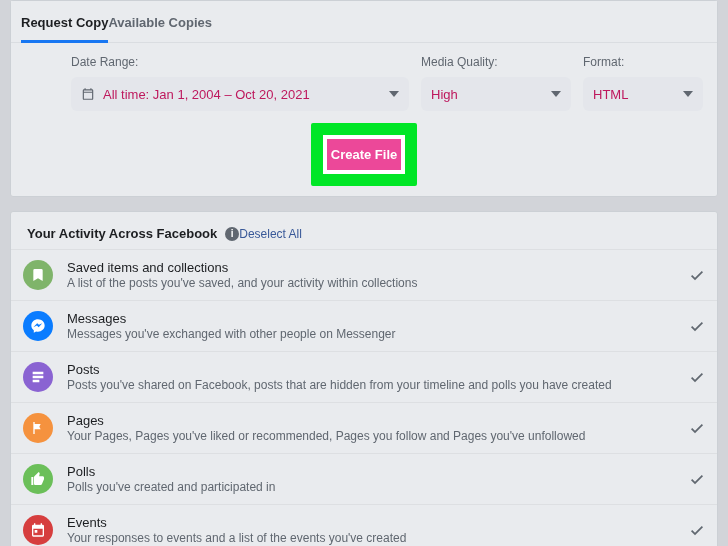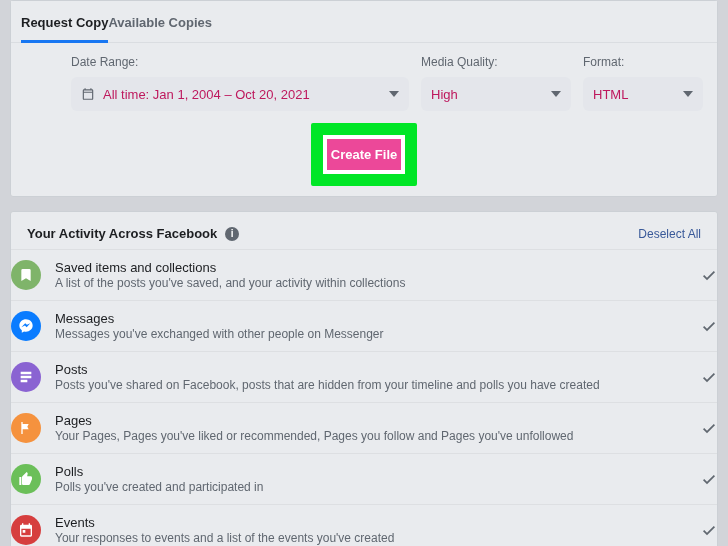--- a/index.html
+++ b/index.html
@@ -89,21 +89,21 @@
     font-weight: 600;
     font-size: 13px;
     padding: 8px 4px;
     border-radius: 0;
     cursor: pointer;
   }
   
   .activity-header {
     display: flex;
     align-items: center;
-    justify-content: space-between;
+    justify-content: flex-start;
     padding: 14px 16px 8px 16px;
   }
   .activity-title {
     font-weight: 600;
     color: #1c1e21;
     display: flex;
     align-items: center;
     gap: 8px;
   }
   .info-badge {
@@ -118,21 +118,21 @@
     font-weight: 700;
   }
   .deselect {
     color: #385898;
     font-size: 12px;
     cursor: pointer;
   }
   .item {
     display: flex;
     align-items: center;
-    padding: 10px 0;
+    padding: 10px 12px;
     border-top: 1px solid #dddfe2;
     gap: 14px;
   }
   .icon-circle {
     width: 30px; height: 30px;
     border-radius: 50%;
     display: flex;
     align-items: center;
     justify-content: center;
     flex-shrink: 0;

